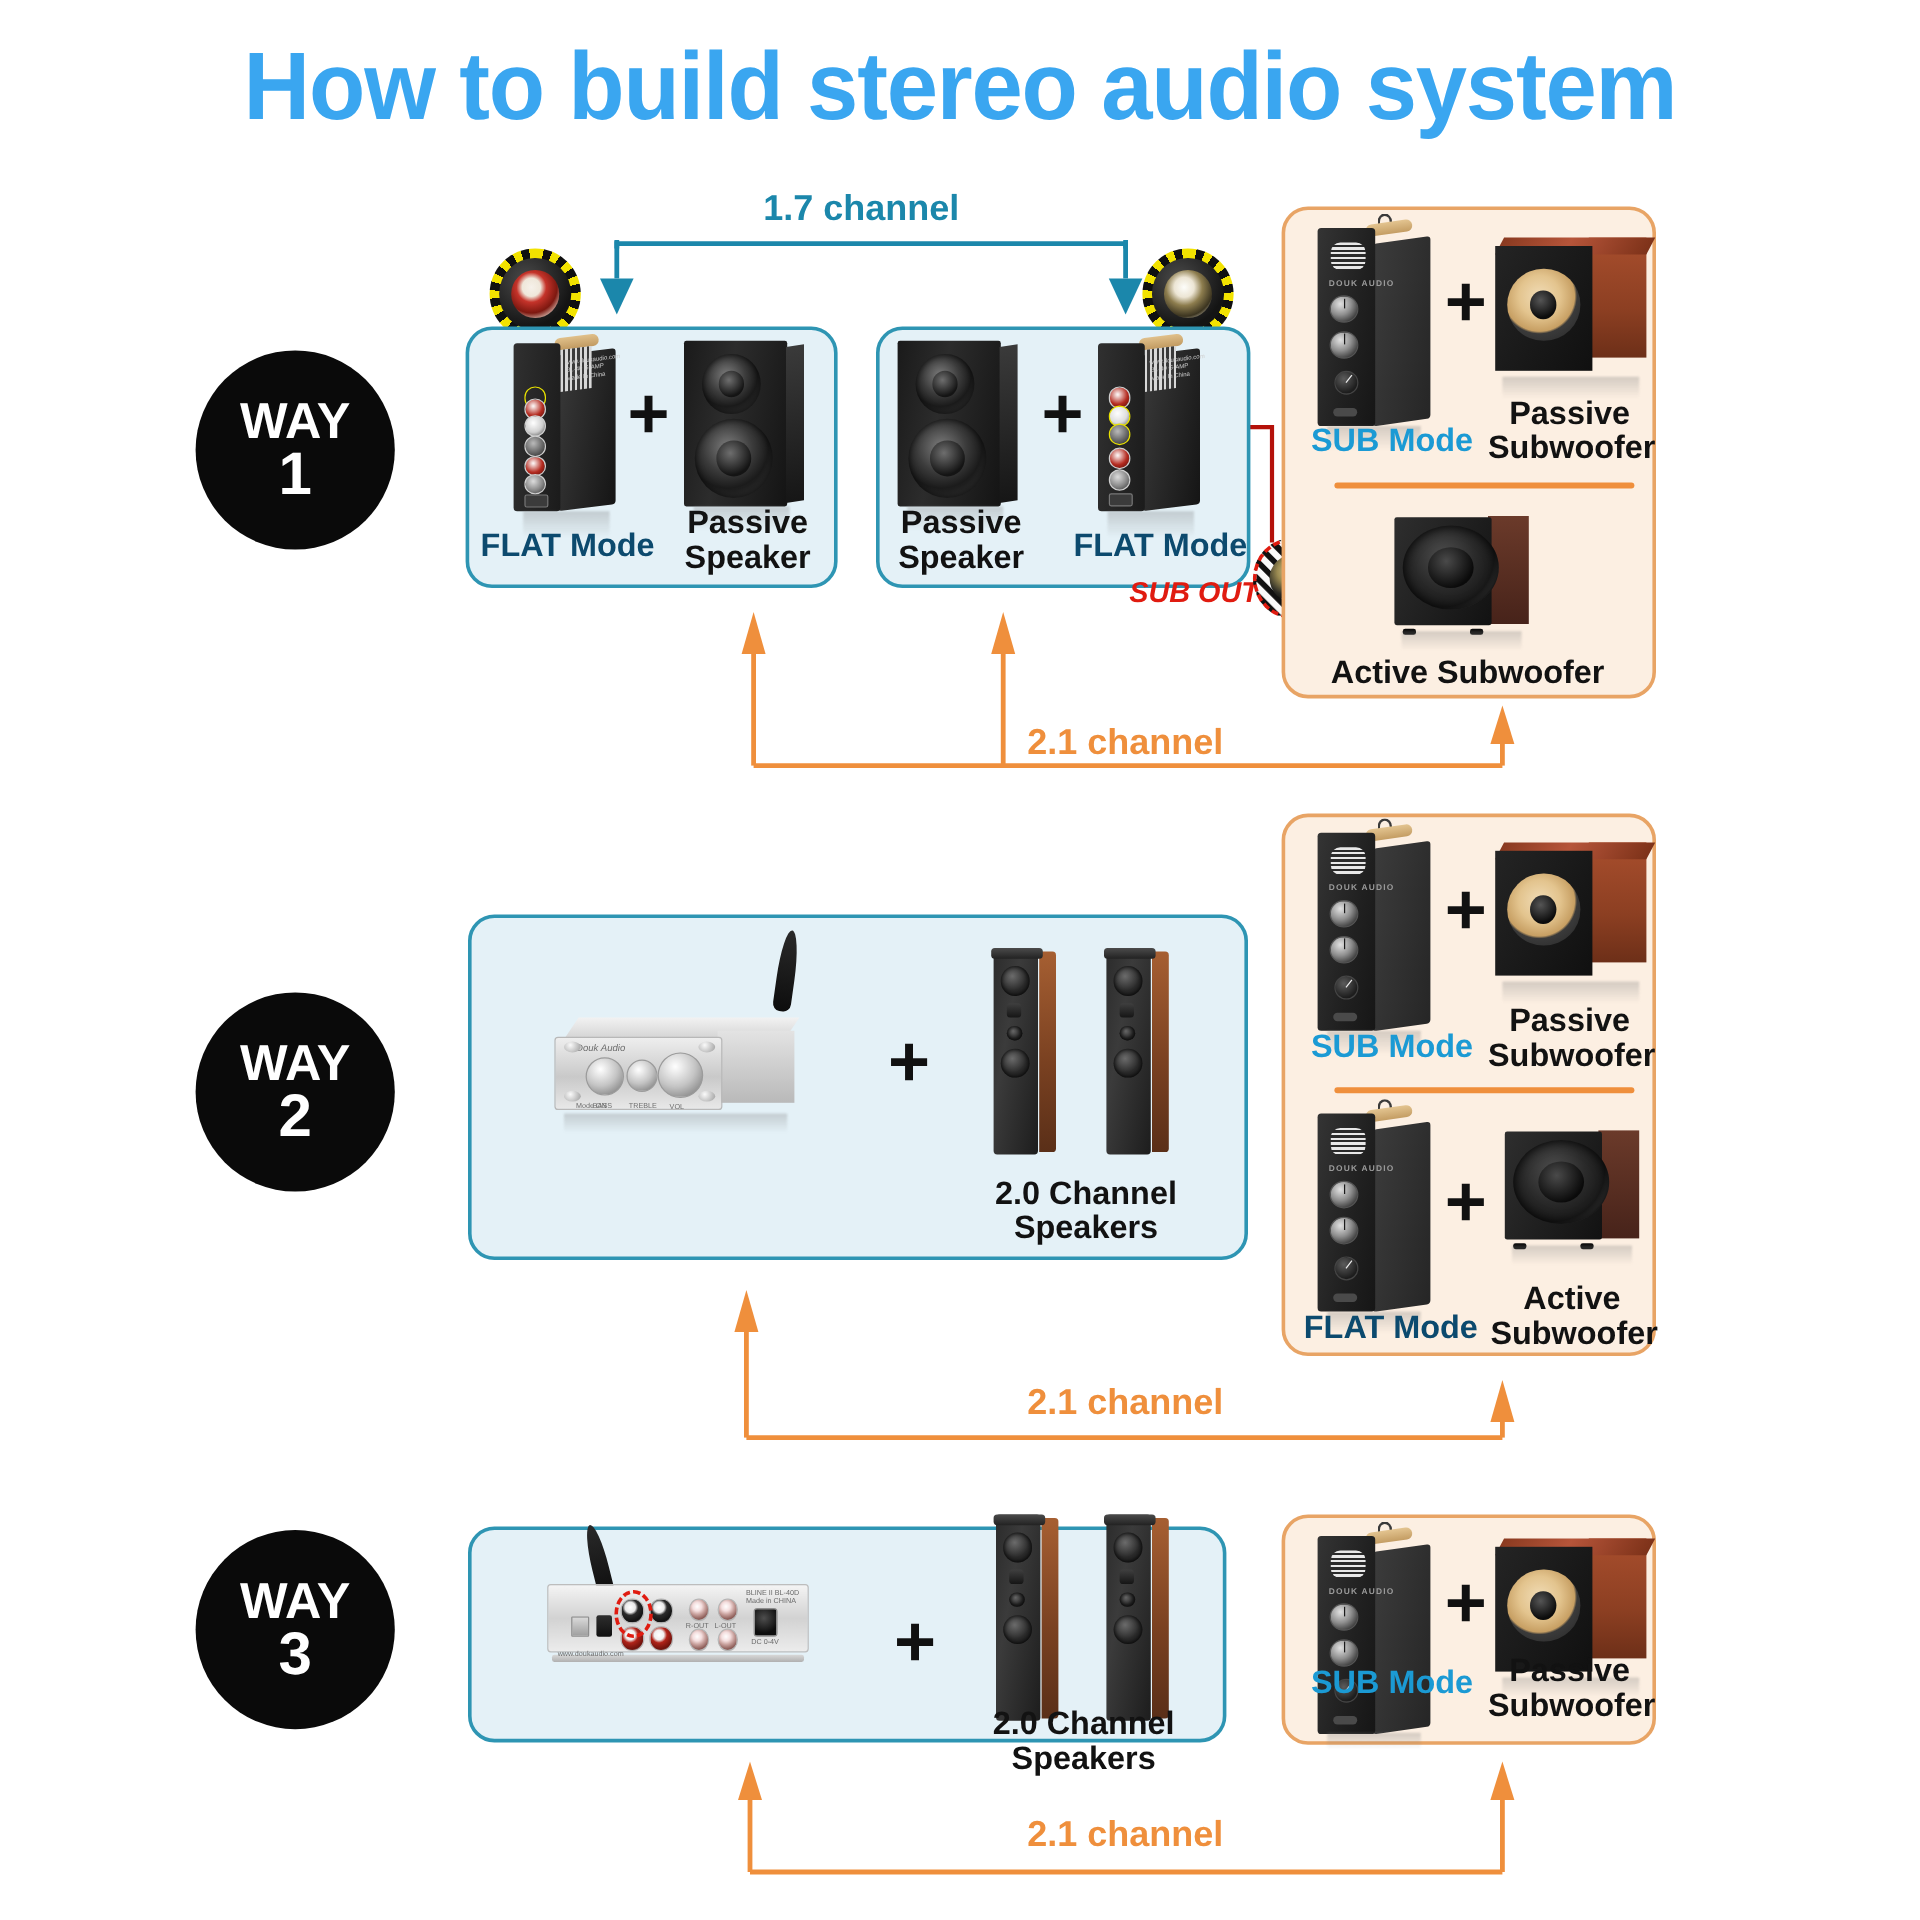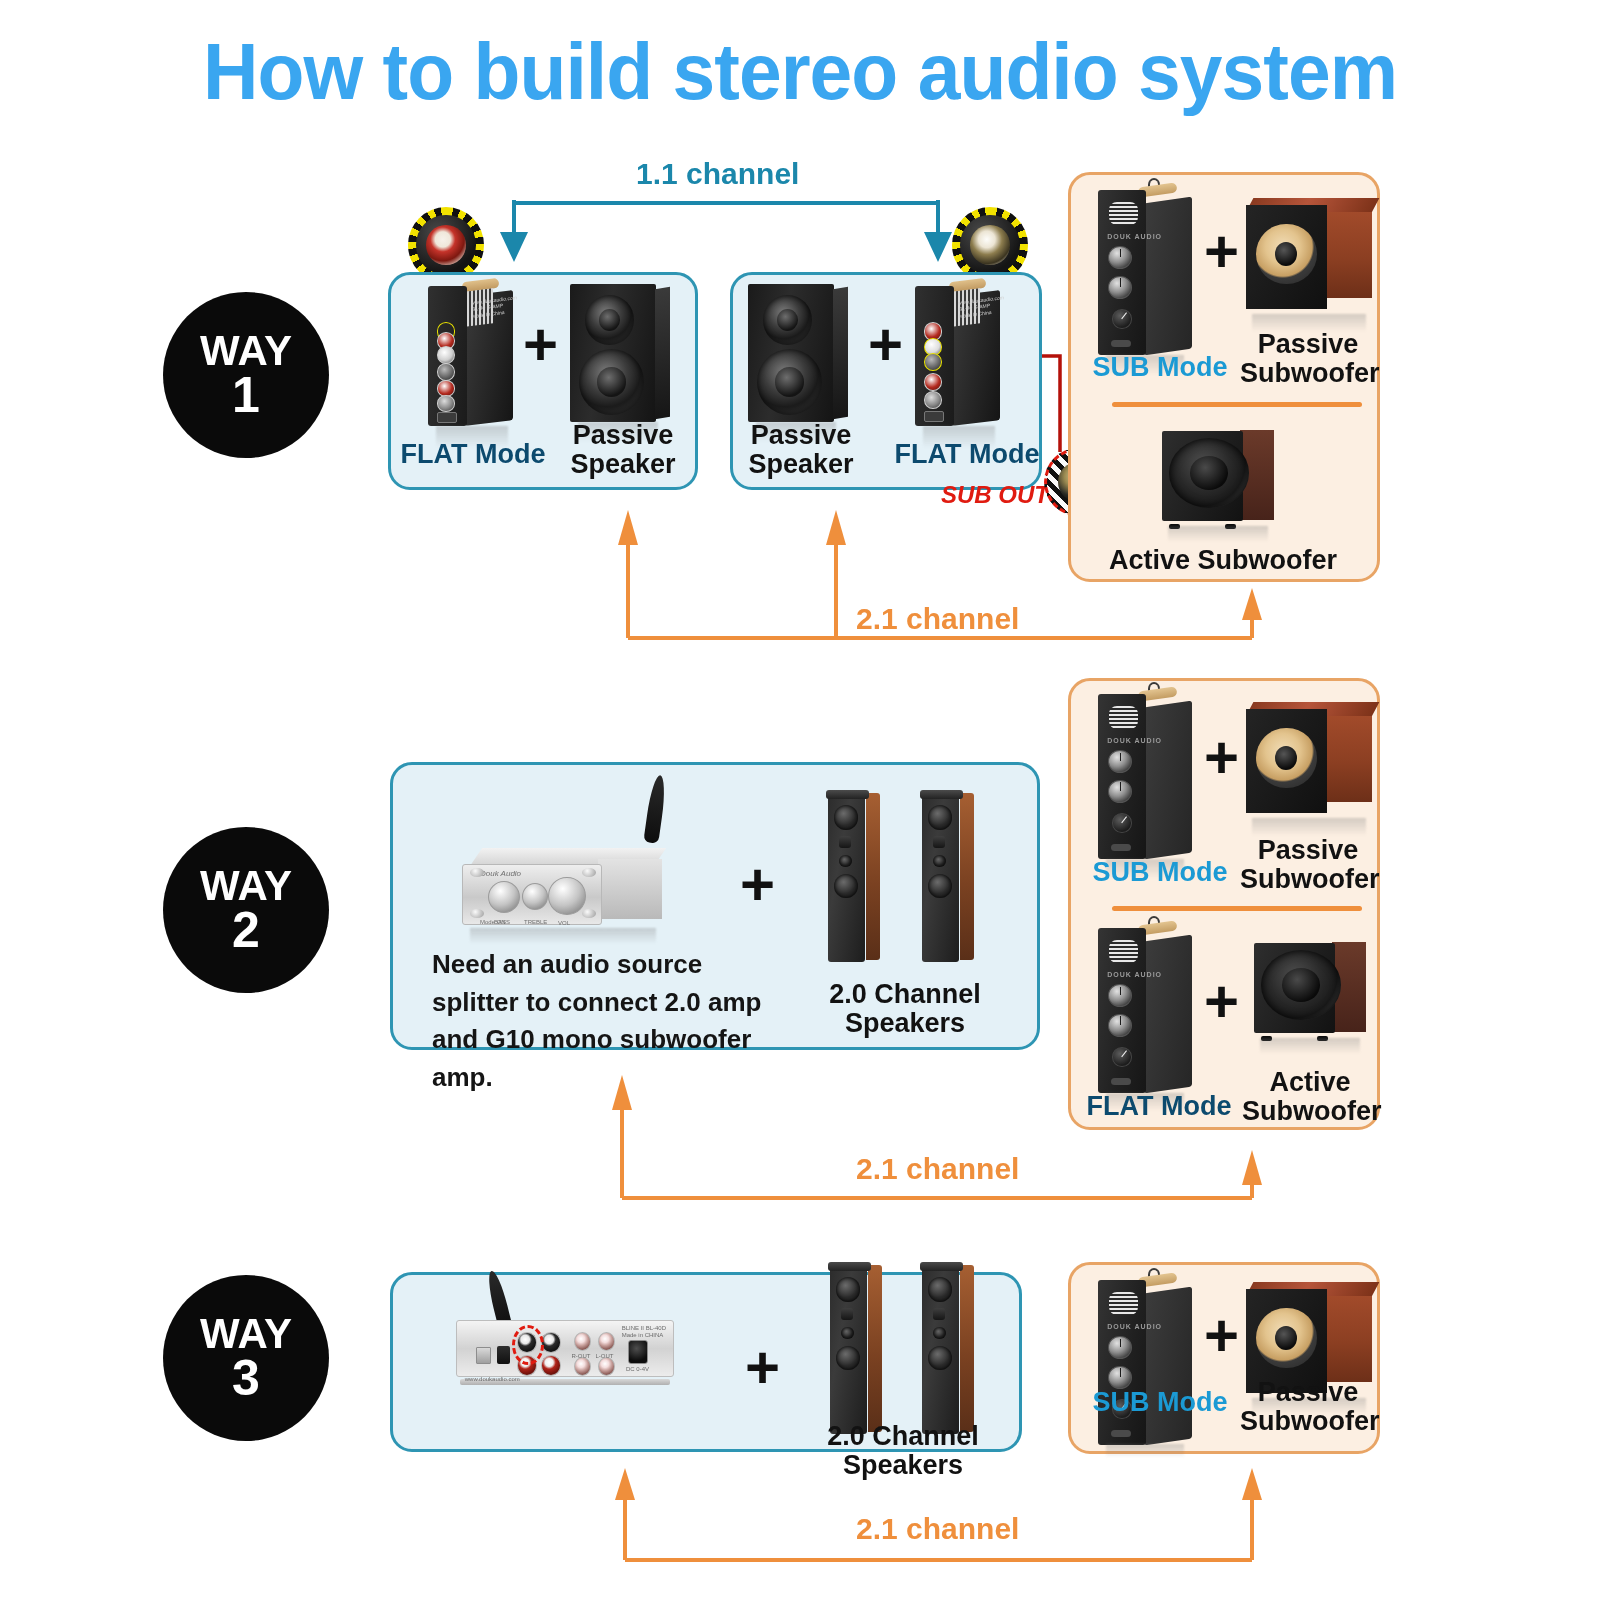--- a/index.html
+++ b/index.html
@@ -411,21 +411,21 @@
       <polygon points="1242,1500 1262,1500 1252,1468" fill="#ef8f3c"></polygon>
       <path d="M625,1560 L1252,1560" fill="none" stroke="#ef8f3c" stroke-width="4"></path>
     </g>
   </svg>
 
   <div class="way-badge" style="left:163px; top:292px;">
     <div class="w-word">WAY</div>
     <div class="w-num">1</div>
   </div>
 
-  <div class="ch-teal" style="left:636px; top:157px;">1.1 channel</div>
+  <div class="ch-teal" style="left:636px; top:157px;">1.7 channel</div>
 
   <div class="rca-callout" style="left:408px; top:207px; width:76px; height:76px;">
     <div class="dashring"></div>
       <div class="inner"></div>
       <div class="barrel red"></div>
   </div>
 
   <div class="rca-callout" style="left:952px; top:207px; width:76px; height:76px;">
     <div class="dashring"></div>
       <div class="inner"></div>
@@ -571,23 +571,20 @@
     <div class="knob" style="left:13%; top:40%; width:16%; height:39%;"></div>
     <div class="knob" style="left:30%; top:43%; width:13%; height:33%;"></div>
     <div class="knob" style="left:43%; top:35%; width:19%; height:47%;"></div>
     <div class="mini" style="left:9%; top:87%;">Mode ON</div>
     <div class="mini" style="left:16%; top:87%;">BASS</div>
     <div class="mini" style="left:31%; top:87%;">TREBLE</div>
     <div class="mini" style="left:48%; top:88%;">VOL</div>
   </div>
   <div class="reflect" style="left:470px; top:928px; width:186px; height:16px;"></div>
 
-  <div class="para" style="left:432px; top:946px; width:330px;">Need an audio source splitter
-to connect 2.0 amp and G10
-mono subwoofer amp.</div>
 
   <div class="plus" style="left:740px; top:855px;">+</div>
 
   <div class="tower" style="left:828px; top:790px; width:52px; height:172px;">
     <div class="wood"></div>
       <div class="body"></div>
       <div class="cap"></div>
     <div class="d" style="left:12%; top:9%; width:46%; height:14%;"></div>
     <div class="port" style="left:22%; top:27%; width:22%; height:7%;"></div>
     <div class="d" style="left:22%; top:38%; width:24%; height:7%;"></div>

